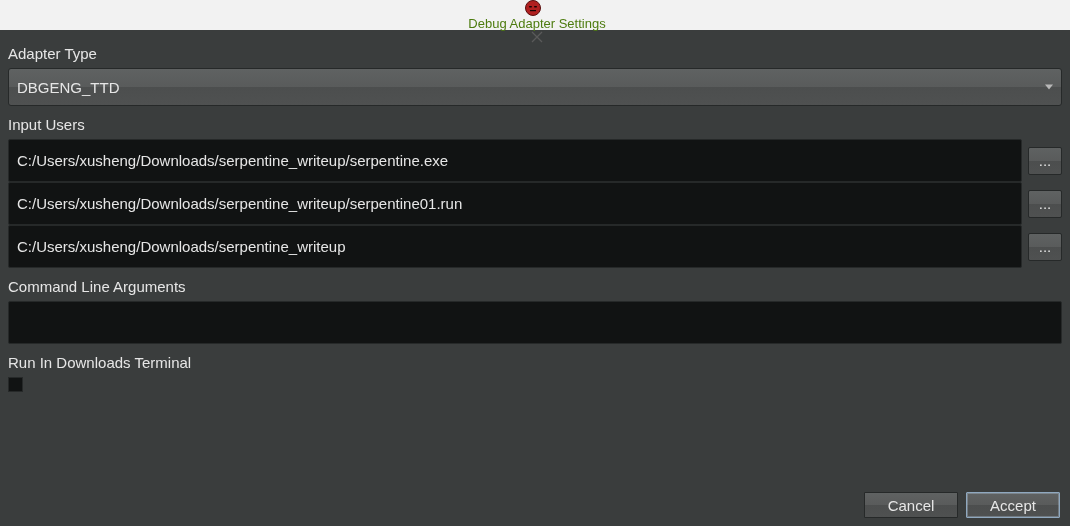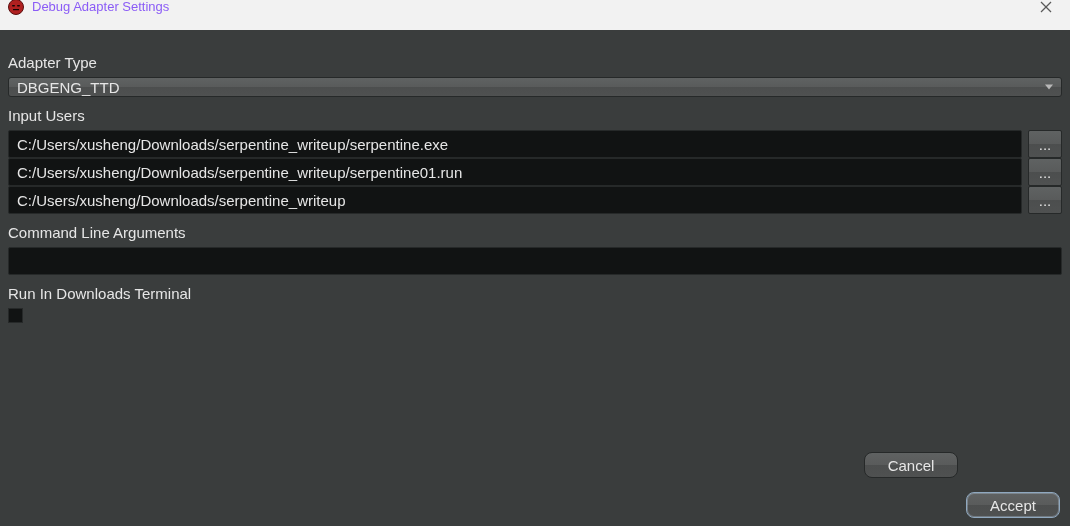--- a/index.html
+++ b/index.html
@@ -11,22 +11,23 @@
     color: #e6e6e6;
   }
 
   
   .titlebar {
     height: 30px;
     background: #f2f2f2;
     display: flex;
     align-items: center;
     padding: 0 4px 17px 8px;
-    color: #8b5cf6;
+    color: #4d7c0f;
     font-size: 13px;
+    flex-direction: column;
   }
   .titlebar .app-icon {
     width: 16px; height: 16px;
     margin-right: 8px;
     display: flex; align-items: center; justify-content: center;
   }
   .titlebar .title-text { flex: 0 0 auto; }
   .titlebar .spacer { flex: 1; }
   .titlebar .win-close {
     width: 40px; height: 30px;
@@ -36,26 +37,26 @@
 
   
   .content {
     padding: 8px;
   }
   .label {
     color: #e6e6e6;
     font-size: 15px;
     margin: 10px 0 6px 0;
   }
-  .label.first { margin-top: 16px; }
+  .label.first { margin-top: 7px; }
 
   
   .dropdown {
     position: relative;
-    height: 20px;
+    height: 38px;
     border: 1px solid #262929;
     border-radius: 3px;
     background: linear-gradient(to bottom, #5f6262 0%, #595b5b 50%, #4c4e4e 51%, #4f5151 100%);
     display: flex;
     align-items: center;
     padding: 0 28px 0 8px;
     color: #e6e6e6;
     font-size: 15px;
     cursor: default;
   }
@@ -69,21 +70,21 @@
   }
 
   
   .row {
     display: flex;
     align-items: center;
     gap: 6px;
   }
   .text-input {
     flex: 1;
-    height: 28px;
+    height: 43px;
     background: #111313;
     border: 1px solid #262929;
     border-radius: 2px;
     color: #e6e6e6;
     font-size: 15px;
     padding: 0 8px;
     outline: none;
   }
   .browse-btn {
     width: 34px; height: 28px;
@@ -109,30 +110,29 @@
     position: absolute;
     bottom: 8px; right: 10px;
     display: flex;
     gap: 8px;
   }
   .btn {
     min-width: 94px;
     height: 26px;
     background: linear-gradient(to bottom, #5f6262 0%, #595b5b 50%, #4c4e4e 51%, #4f5151 100%);
     border: 1px solid #262929;
-    border-radius: 8px;
+    border-radius: 1px;
     color: #e6e6e6;
     font-size: 15px;
     display: flex; align-items: center; justify-content: center;
     cursor: default;
   }
   .btn.primary {
     border: 1px solid #8fa8bf;
     box-shadow: inset 0 0 0 1px rgba(180,200,220,0.35);
-    margin-top: 40px;
   }
 </style>
 </head>
 <body>
 
 <div class="titlebar">
   <span class="app-icon">
     <svg width="16" height="16" viewBox="0 0 16 16">
       <circle cx="8" cy="8" r="7.5" fill="#b02020" stroke="#5a0f0f" stroke-width="1"></circle>
       <rect x="4" y="6" width="3" height="1.6" rx="0.8" fill="#170404"></rect>

